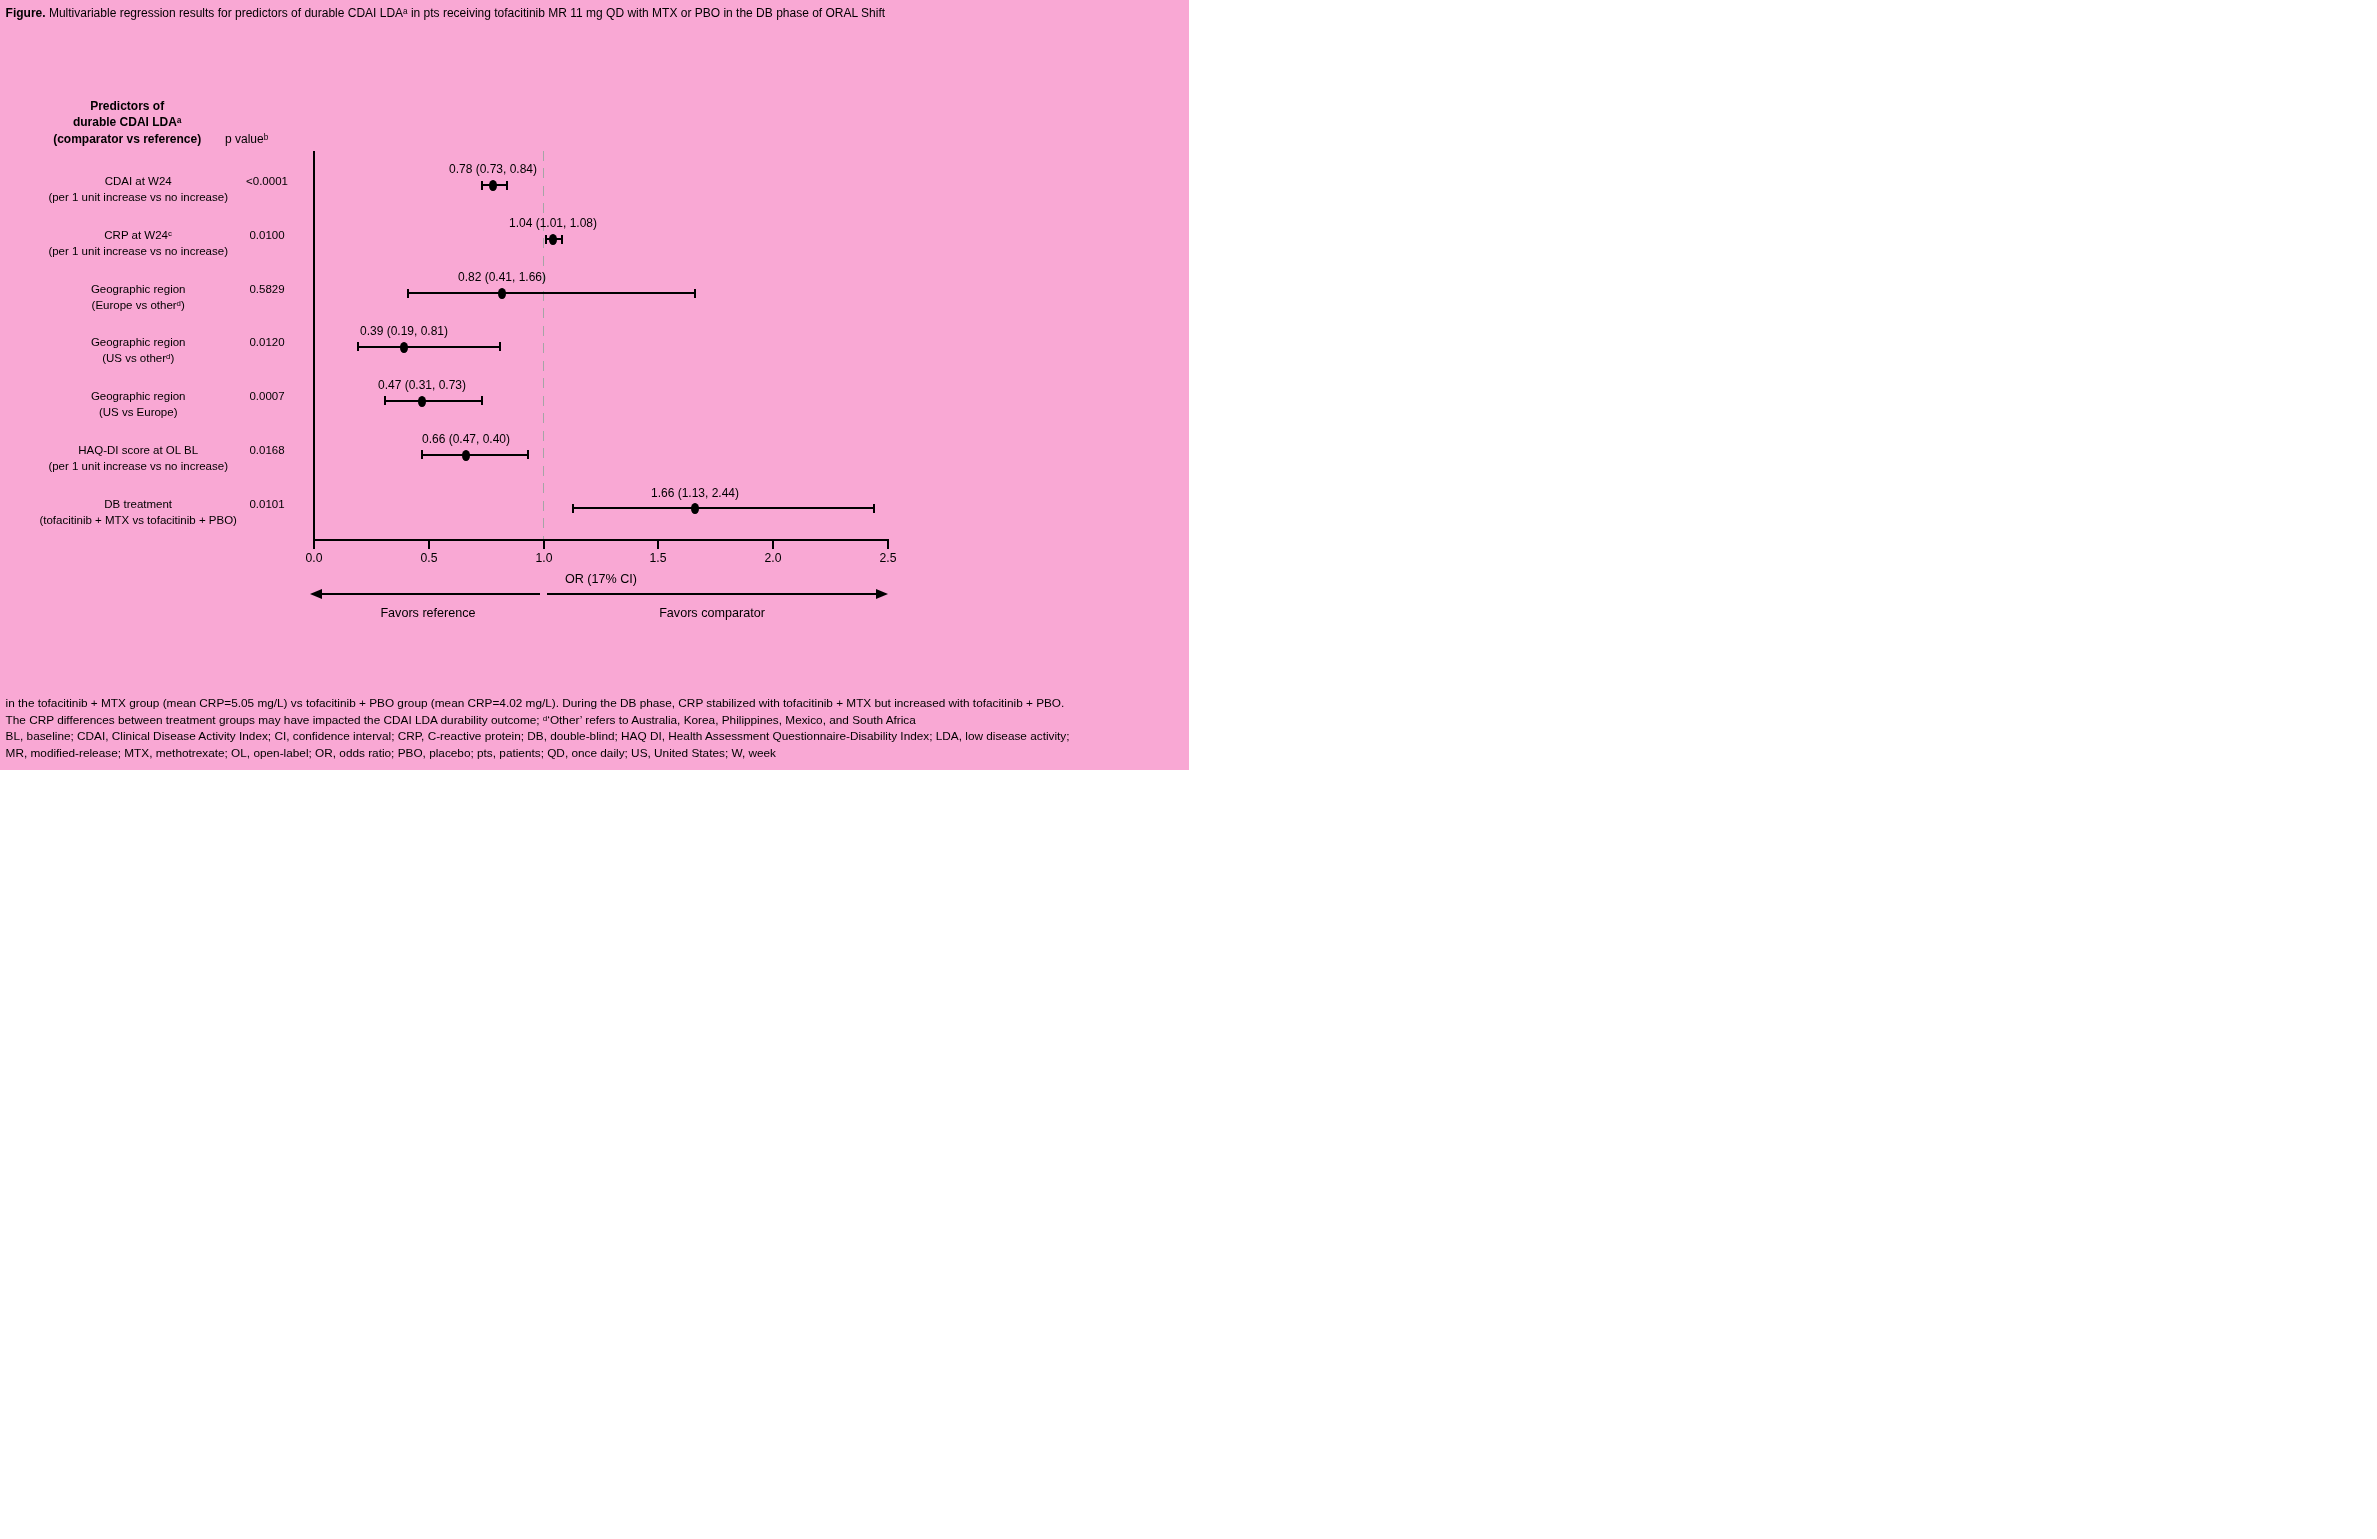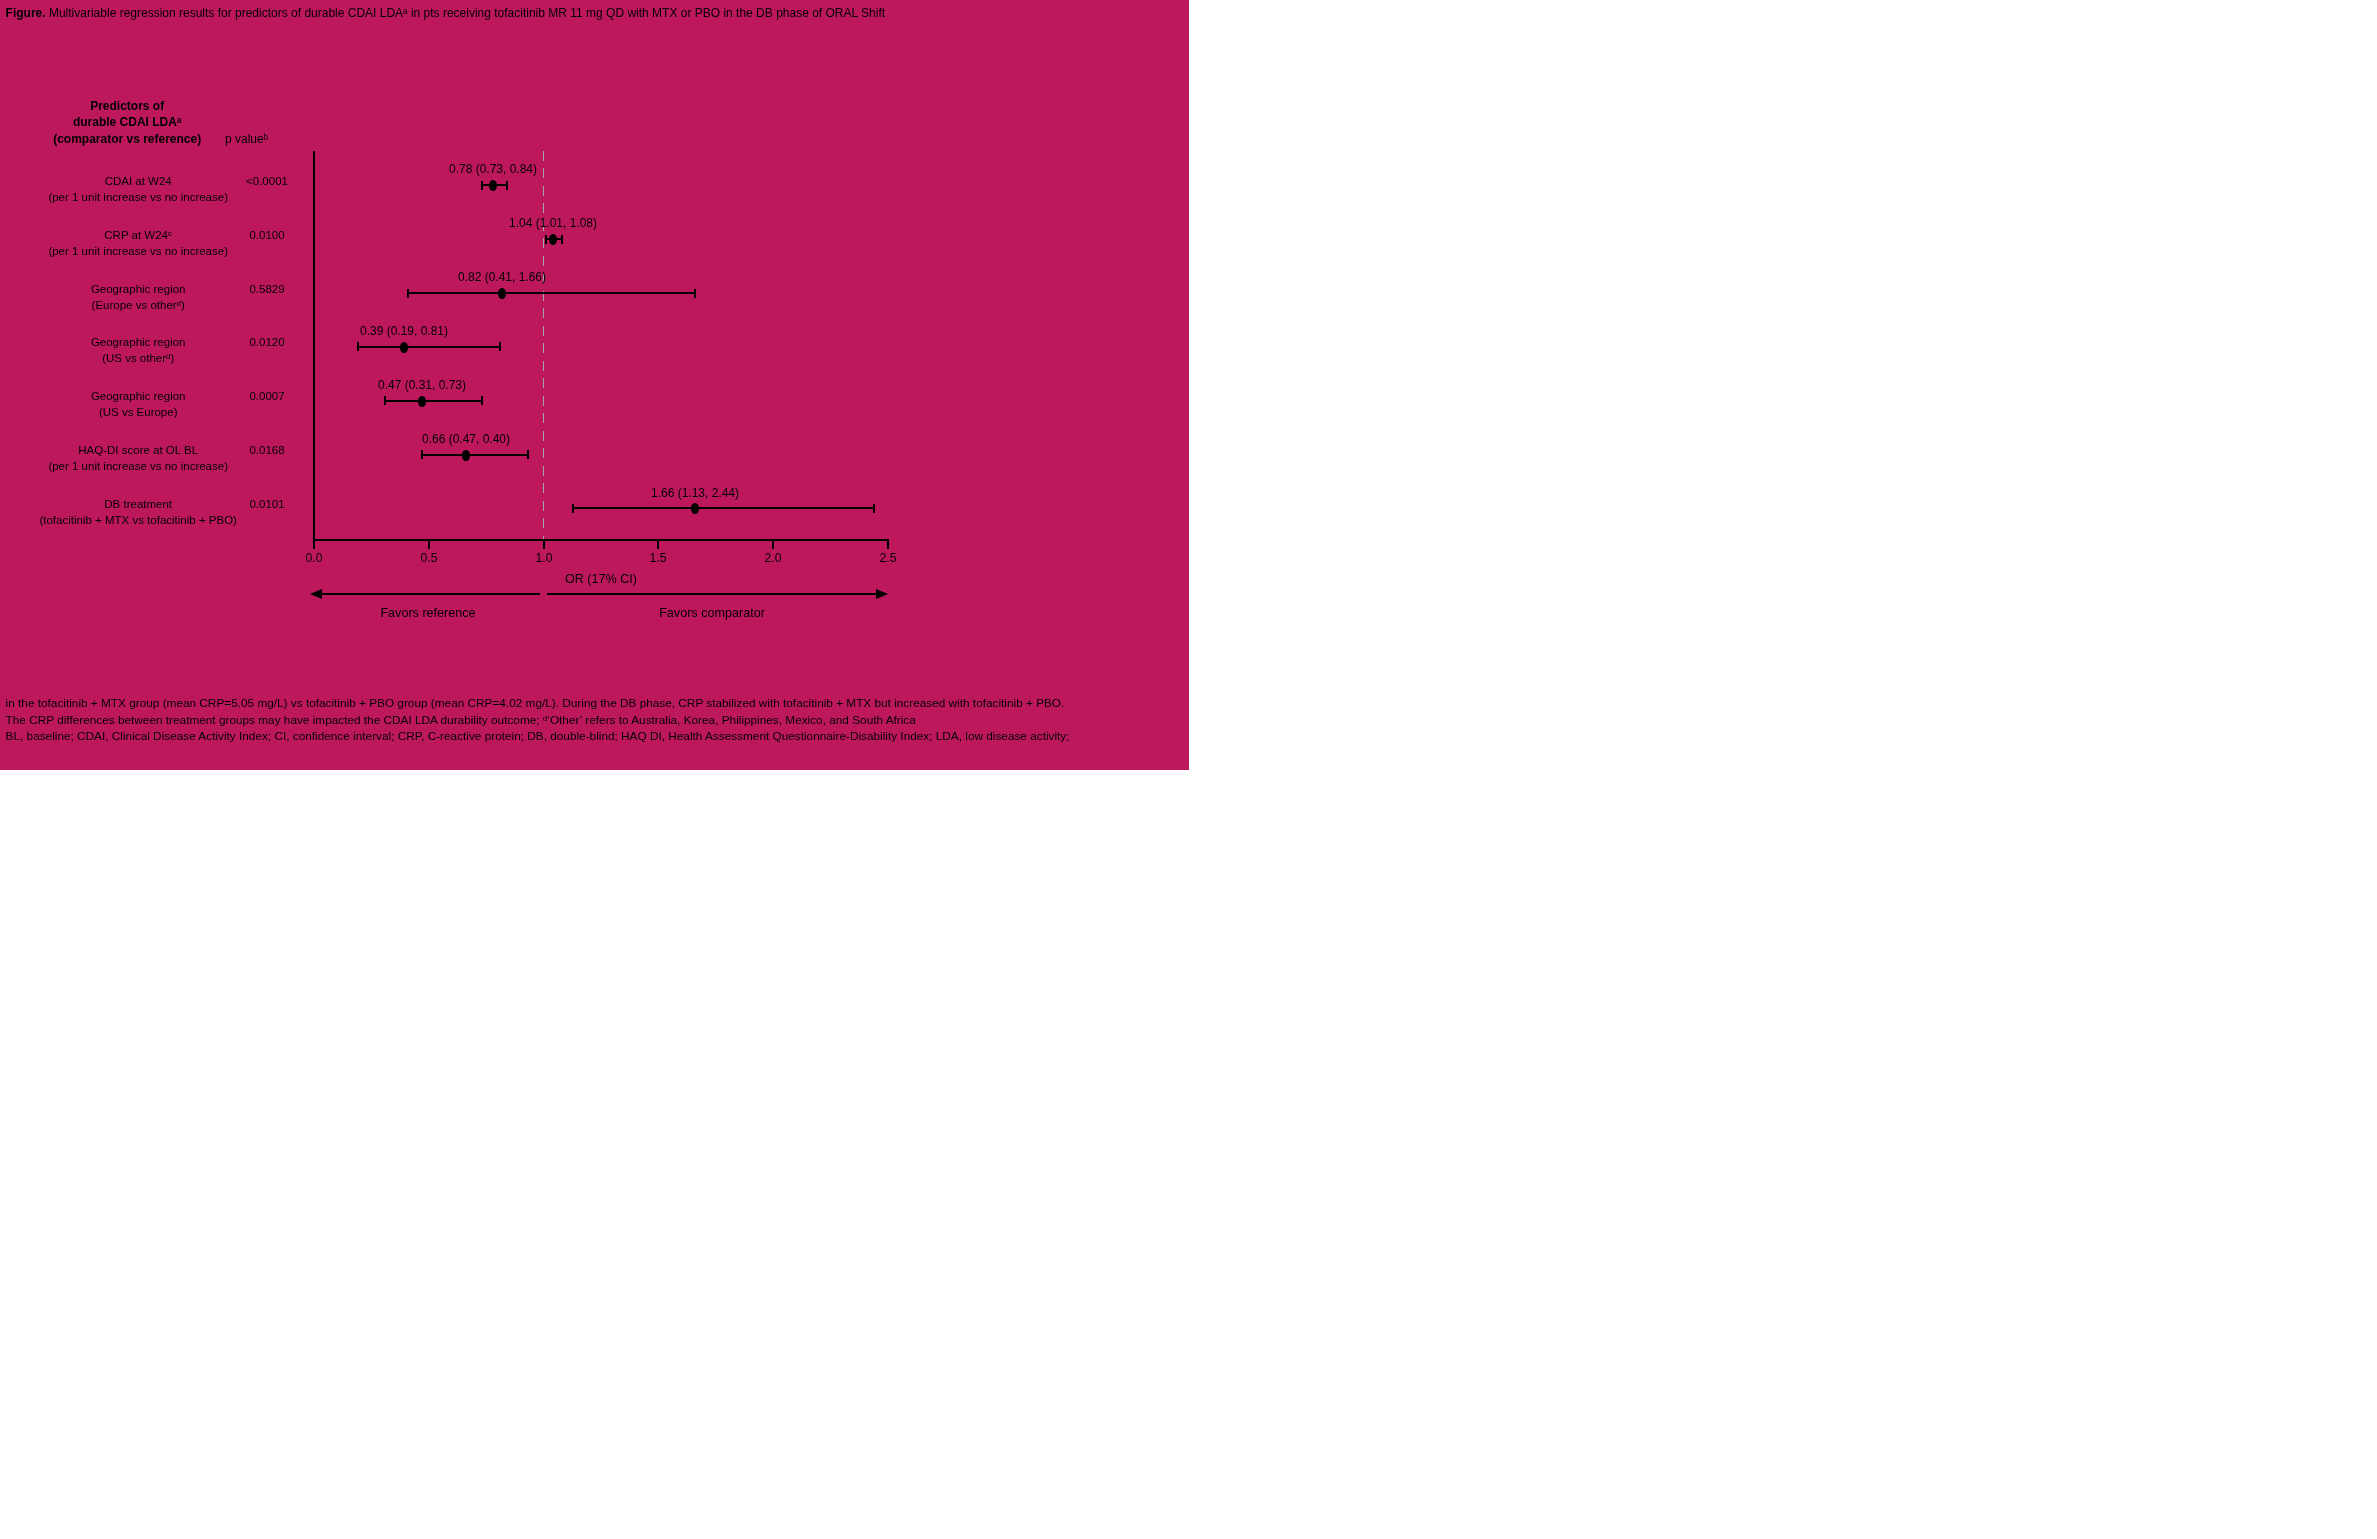--- a/index.html
+++ b/index.html
@@ -1,19 +1,19 @@
 <!DOCTYPE html>
 <html style="font-size:11.2px"><head>
 <meta charset="utf-8">
 <style>
   html,body{margin:0;padding:0;background:#ffffff;}
   .page{
     position:relative;
     width:1189px;height:770px;
-    background:#be185d;
+    background:#f9a8d4;
     font-family:"Liberation Sans", sans-serif;
     color:#000;
     overflow:hidden;
   }
   .title{
     position:absolute;left:5.6px;top:5.6px;
     font-size:12px;line-height:15.4px;white-space:nowrap;
   }
   .title .fig-label{font-weight:bold;}
   
@@ -163,16 +163,17 @@
       <div class="ci-cap" style="left: 572px; top: 504px;"></div>
       <div class="ci-cap" style="left: 873px; top: 504px;"></div>
       <div class="or-marker" style="left: 691px; top: 503px; background: rgb(0, 0, 0);"></div>
       <div class="estimate-label" style="left: 590px; top: 486px;">1.66 (1.13, 2.44)</div>
     </div>
 
   <div class="footnotes" id="footnotes">
       <div class="footnote-line">in the tofacitinib + MTX group (mean CRP=5.05 mg/L) vs tofacitinib + PBO group (mean CRP=4.02 mg/L). During the DB phase, CRP stabilized with tofacitinib + MTX but increased with tofacitinib + PBO.</div>
       <div class="footnote-line">The CRP differences between treatment groups may have impacted the CDAI LDA durability outcome; ᵈ‘Other’ refers to Australia, Korea, Philippines, Mexico, and South Africa</div>
       <div class="footnote-line">BL, baseline; CDAI, Clinical Disease Activity Index; CI, confidence interval; CRP, C-reactive protein; DB, double-blind; HAQ DI, Health Assessment Questionnaire-Disability Index; LDA, low disease activity;</div>
+      <div class="footnote-line">MR, modified-release; MTX, methotrexate; OL, open-label; OR, odds ratio; PBO, placebo; pts, patients; QD, once daily; US, United States; W, week</div>
     </div>
 
 </div>
 
 
 </body></html>

